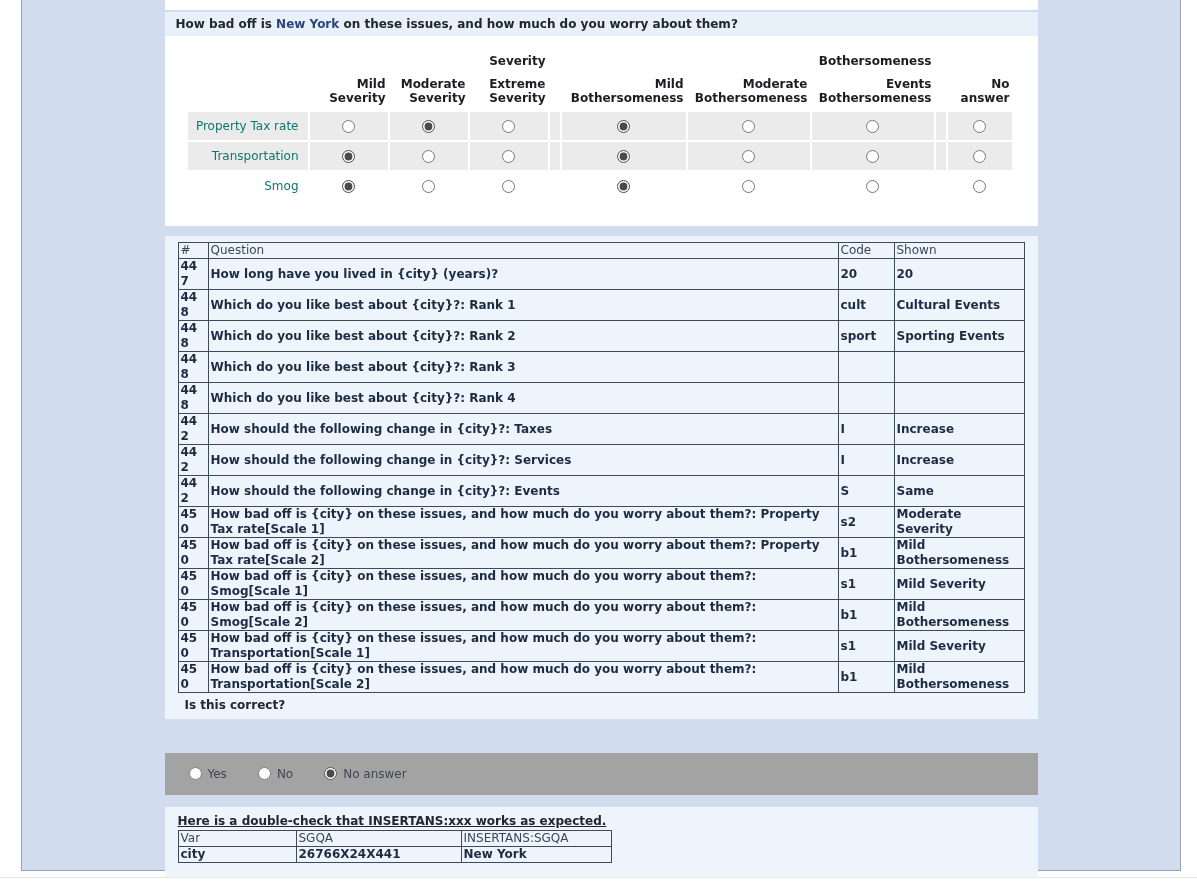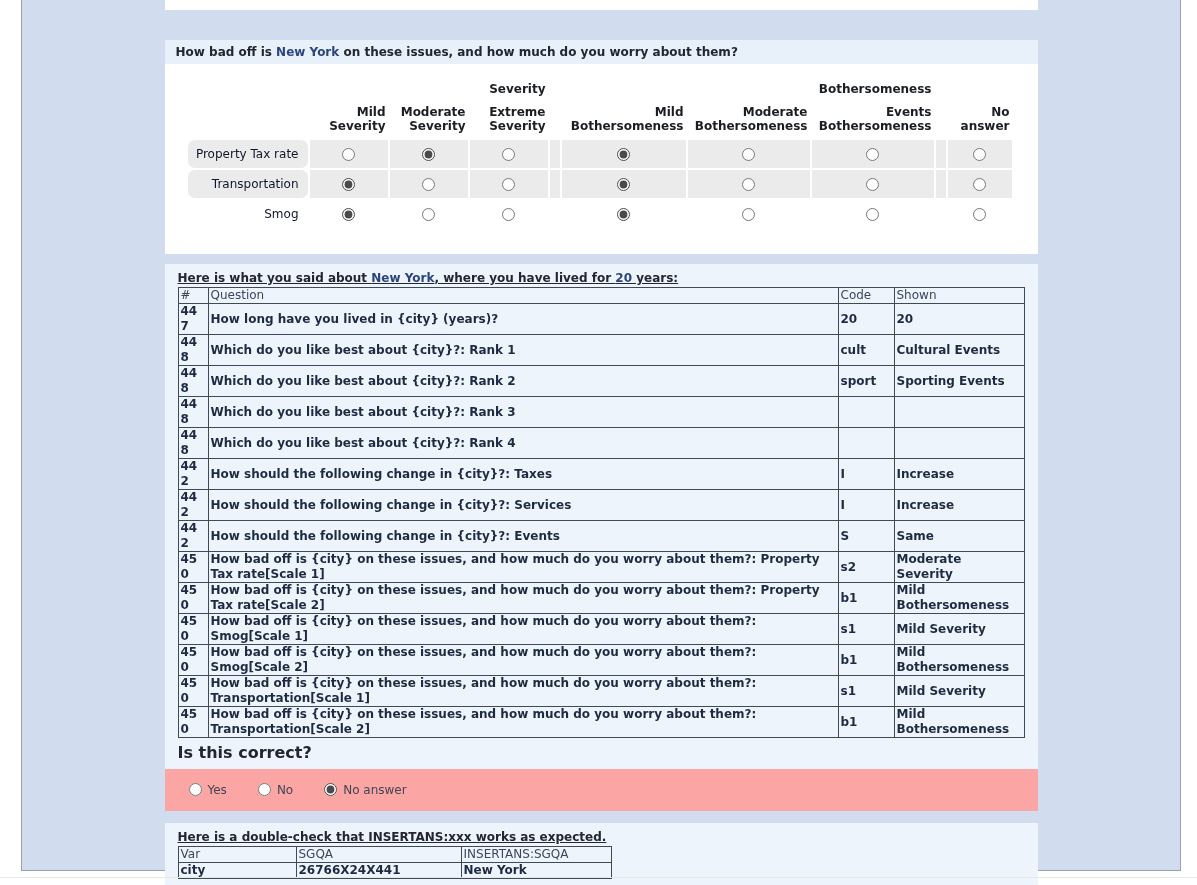--- a/index.html
+++ b/index.html
@@ -12,54 +12,54 @@
     position:absolute;left:21px;top:0;width:1158px;height:870px;
     background:var(--page-bg,#d1ddee);
     border-left:1px solid var(--frame-border,#98a3ad);
     border-right:1px solid var(--frame-border,#98a3ad);
     border-bottom:1px solid var(--frame-border,#98a3ad);
   }
   .subline{position:absolute;left:0;top:877px;width:1197px;height:1px;background:#e3eae3;}
   .content{width:873px;margin:0 auto;}
   .strip{height:10px;background:#ffffff;}
 
-  .sec1{margin-top:30px;}
+  .sec1{margin-top:2px;}
   .q-header{
     background:var(--bar-bg,#e8f0fa);
     padding:5px 11px;font-size:12px;font-weight:bold;color:var(--ink,#22262e);
     line-height:14px;
   }
   .em{color:var(--em,#2b457a);}
   .q1-body{background:#ffffff;padding:12px 0 24px 21px;}
 
   
   table.mx{border-collapse:separate;border-spacing:2px;font-size:12px;}
   .mx th{font-weight:bold;color:#1a1d22;text-align:right;padding:0 2px;line-height:14px;}
   .mx th.grp{padding-bottom:7px;padding-top:4px;}
   .mx th.colhead{vertical-align:bottom;padding-bottom:5px;}
   .mx td.cell{height:26px;text-align:center;vertical-align:middle;}
   .mx .shade{background:var(--cell-gray,#ebebeb);}
   .mx td.rowlabel{
-    font-weight:normal;color:#0f172a;text-align:right;
-    padding-right:9px;font-size:12px;vertical-align:middle;height:26px;border-radius:7px;
+    font-weight:normal;color:#0f766e;text-align:right;
+    padding-right:9px;font-size:12px;vertical-align:middle;height:26px;
   }
   input[type=radio]{width:13px;height:13px;margin:0;vertical-align:middle;accent-color:#4a4a4a;}
 
   .sec2{margin-top:10px;background:var(--section-bg,#eef4fb);padding:6px 0 2px 13px;}
   .lead{font-size:12px;font-weight:bold;color:var(--ink,#22262e);text-decoration:underline;line-height:16px;margin-bottom:1px;}
   table.grid{border-collapse:collapse;table-layout:fixed;font-size:12px;font-weight:bold;color:var(--table-ink,#1d2b42);}
   .grid th,.grid td{
     border:1px solid var(--table-border,#3f4a58);
     padding:0 2px;line-height:15px;text-align:left;vertical-align:middle;
     overflow:hidden;word-wrap:break-word;
   }
   .grid thead th{font-weight:normal;color:#39475c;}
-  .confirm{font-size:16px;font-weight:bold;color:var(--ink,#22262e);padding:5px 0 5px 0;}
-
-  .answer2{background:#fca5a5;padding:13px 0 14px 24px;font-size:12px;}
+  .confirm{font-size:12px;font-weight:bold;color:var(--ink,#22262e);padding:5px 0 5px 0;margin-left:7px;}
+
+  .answer2{background:#a3a3a3;padding:13px 0 14px 24px;font-size:12px;margin-top:34px;}
   .opt{margin-right:31px;color:#3f4652;}
   .opt span{margin-left:6px;vertical-align:middle;}
 
   .sec3{margin-top:12px;background:var(--section-bg,#eef4fb);padding:6px 0 14px 13px;}
 </style>
 </head>
 <body>
 
 <div class="frame">
   <div class="content">
@@ -140,21 +140,20 @@
                 <td class="cell"><input type="radio" name="mx_r1_c5" style=""></td>
                 <td></td>
                 <td class="cell"><input type="radio" name="mx_r1_c6" style=""></td>
               </tr>
             </tbody>
           </table>
       </div>
     </div>
 
     <div class="sec2">
-      <div class="lead" id="q2-intro"><span>Here is what you said about </span><span class="em">New York</span><span>, where you have lived for </span><span class="em">20</span><span> years:</span></div>
       <table class="grid" id="summary-table" style="width:846px;">
           <colgroup>
             <col style="width: 30px;">
             <col style="width: 630px;">
             <col style="width: 56px;">
             <col style="width: 130px;">
           </colgroup>
           <thead>
             <tr>
               <th>#</th>

